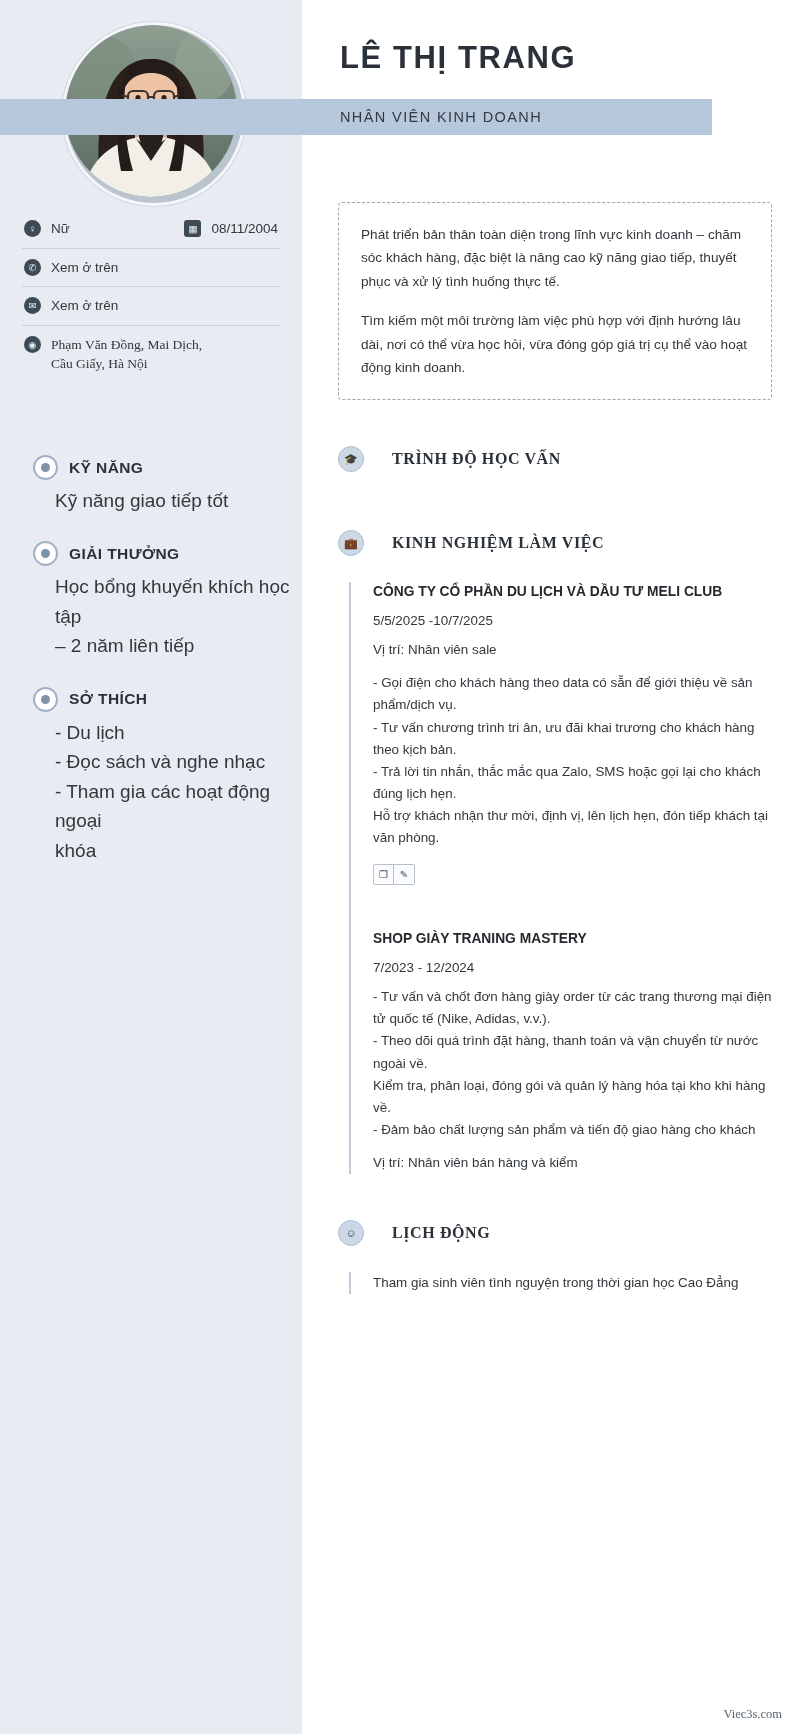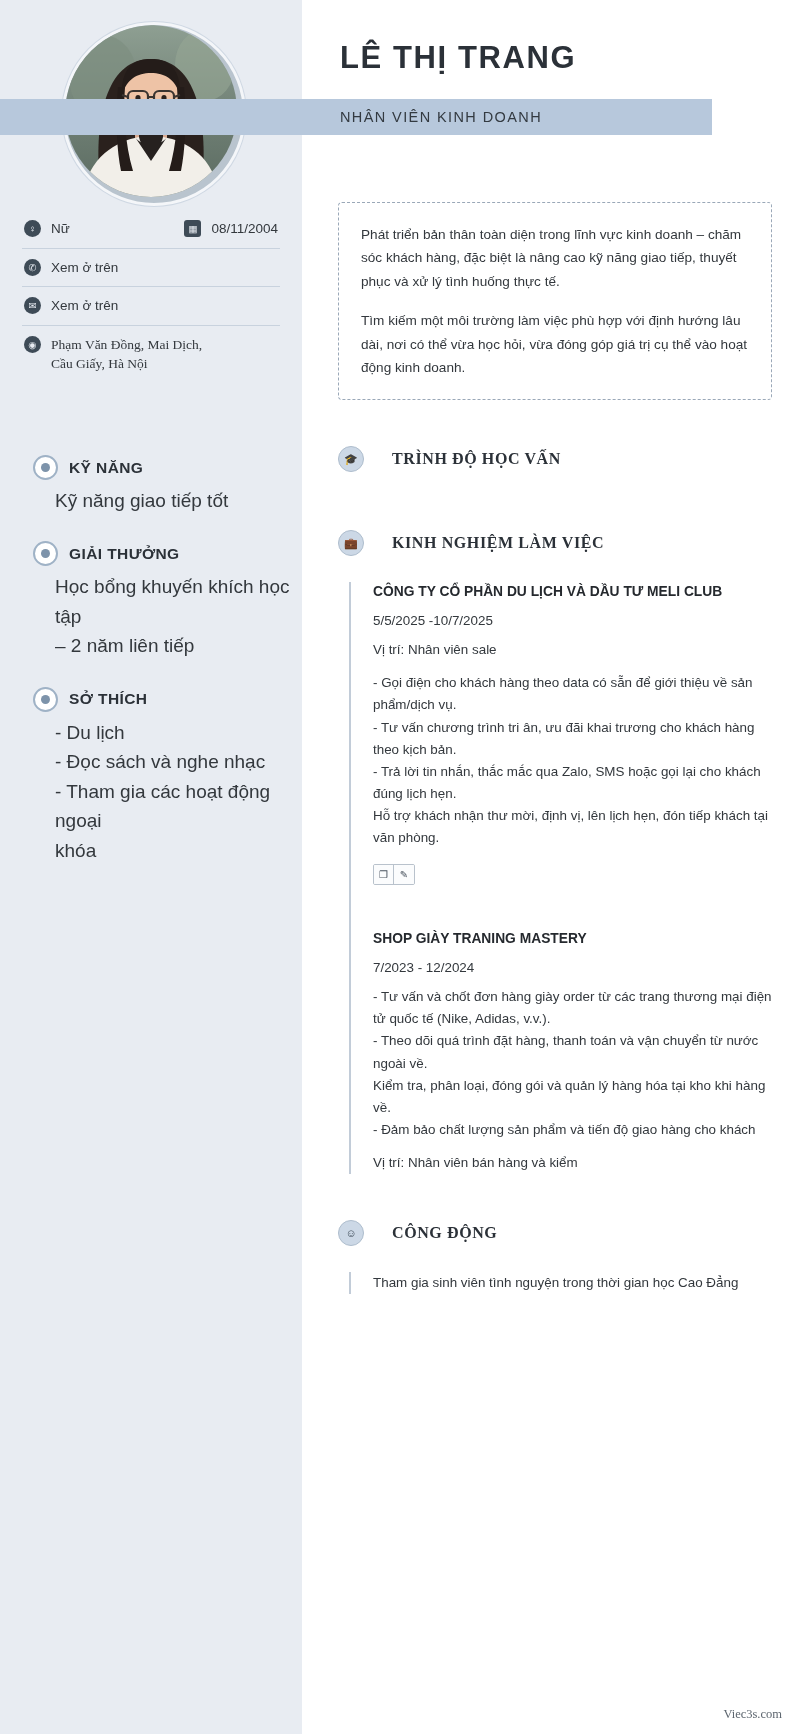--- a/index.html
+++ b/index.html
@@ -426,21 +426,21 @@
 Kiểm tra, phân loại, đóng gói và quản lý hàng hóa tại kho khi hàng về.
 - Đảm bảo chất lượng sản phẩm và tiến độ giao hàng cho khách</p>
           <p class="line">Vị trí: Nhân viên bán hàng và kiểm</p>
         </div>
       </div>
     </div>
 
     <div class="sec">
       <div class="sec-head">
         <span class="badge">☺</span>
-        <h2>CÔNG ĐỘNG</h2>
+        <h2>LỊCH ĐỘNG</h2>
       </div>
       <div class="sec-body">
         <div class="entry">
           <p class="line">Tham gia sinh viên tình nguyện trong thời gian học Cao Đẳng</p>
         </div>
       </div>
     </div>
 
   </div>
 

